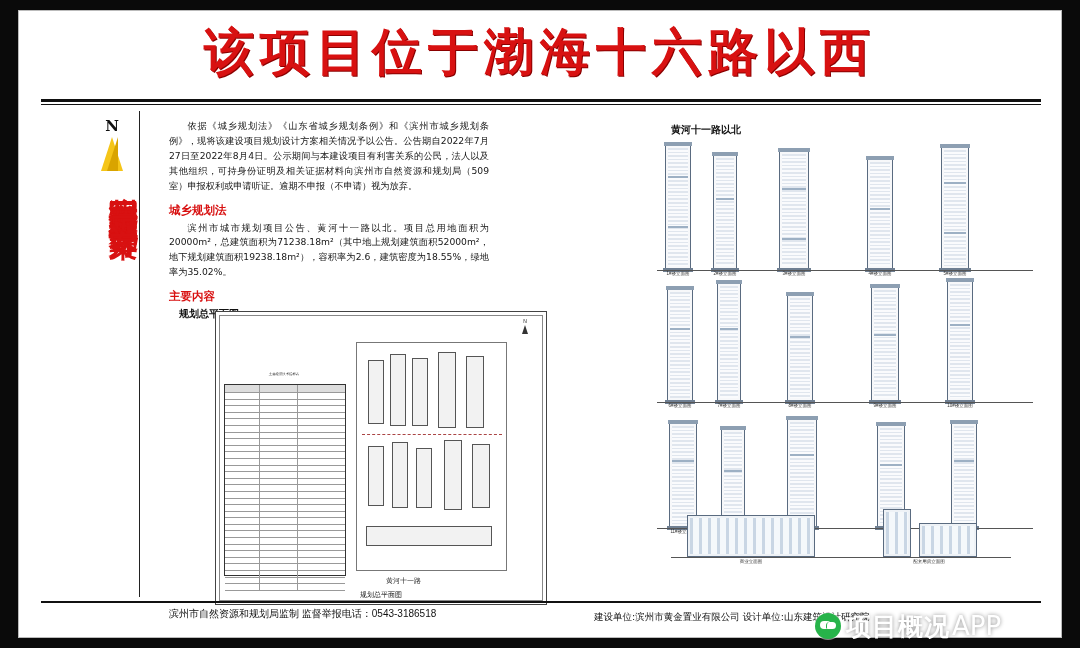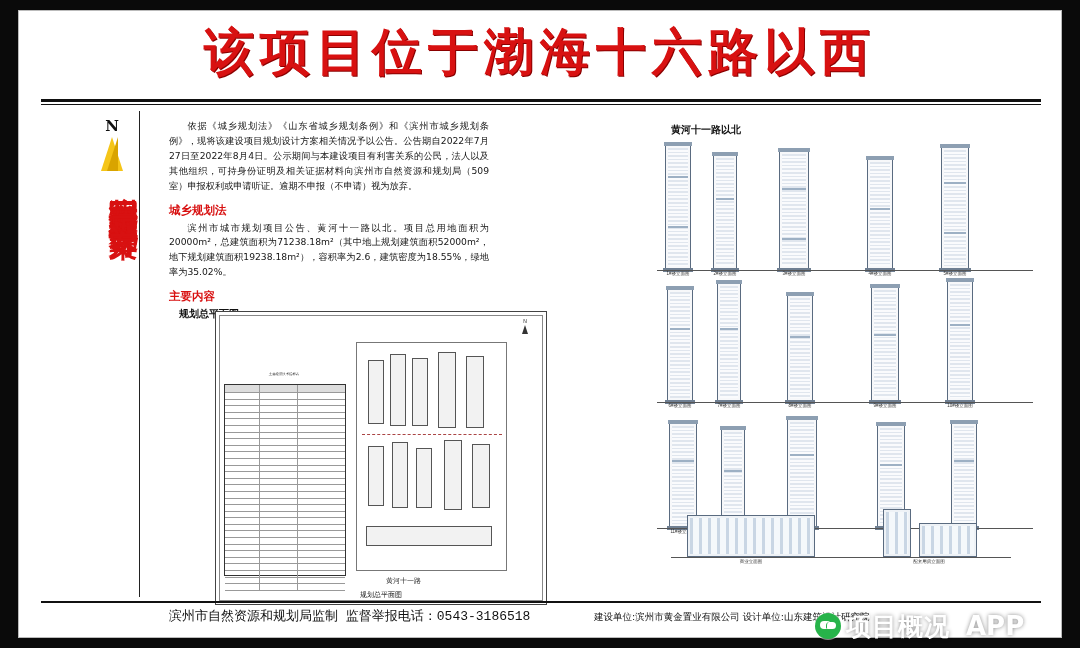--- a/index.html
+++ b/index.html
@@ -176,22 +176,22 @@
     position:absolute;font-size:4.5px;color:#333;text-align:center;width:60px;
   }
   .ground{
     position:absolute;height:0;border-top:1px solid #555;
   }
   
   .foot-rule{
     position:absolute;left:22px;top:590px;width:1000px;height:0;border-top:2px solid #111;
   }
   .foot-left{
-    position:absolute;left:150px;top:596px;font-size:13px;color:#111;
-    font-family:Liberation Mono, monospace;
+    position:absolute;left:150px;top:596px;font-size:10px;color:#111;
+    font-family:Liberation Sans, sans-serif;
   }
   .foot-right{
     position:absolute;left:575px;top:600px;font-size:9.5px;color:#111;
     font-family:"DejaVu Sans", sans-serif;
   }
   
   .wm{
     position:absolute;left:796px;top:592px;width:262px;height:46px;
     display:flex;align-items:center;
   }
@@ -209,22 +209,22 @@
     border-radius:5px 5px 5px 2px;background:#fff;border-left:1.5px solid #27b34a;
   }
   .wm-text{
     font-family:"DejaVu Serif", serif;
     font-weight:bold;font-size:25px;color:#ffffff;
     text-shadow:0 0 4px rgba(0,0,0,.45);
     letter-spacing:1px;
     white-space:nowrap;
   }
   .wm-app{
-    font-family:"DejaVu Sans", sans-serif;font-weight:bold;font-size:26px;
-    color:#ffffff;margin-left:16px;text-shadow:0 0 4px rgba(0,0,0,.45);
+    font-family:"DejaVu Sans", sans-serif;font-weight:normal;font-size:26px;
+    color:#ffffff;margin-left:2px;text-shadow:0 0 4px rgba(0,0,0,.45);
   }
 </style>
 </head>
 <body>
 
 <div id="poster">
 
   <div class="title-wrap">
     <div class="title">该项目位于渤海十六路以西</div>
   </div>

